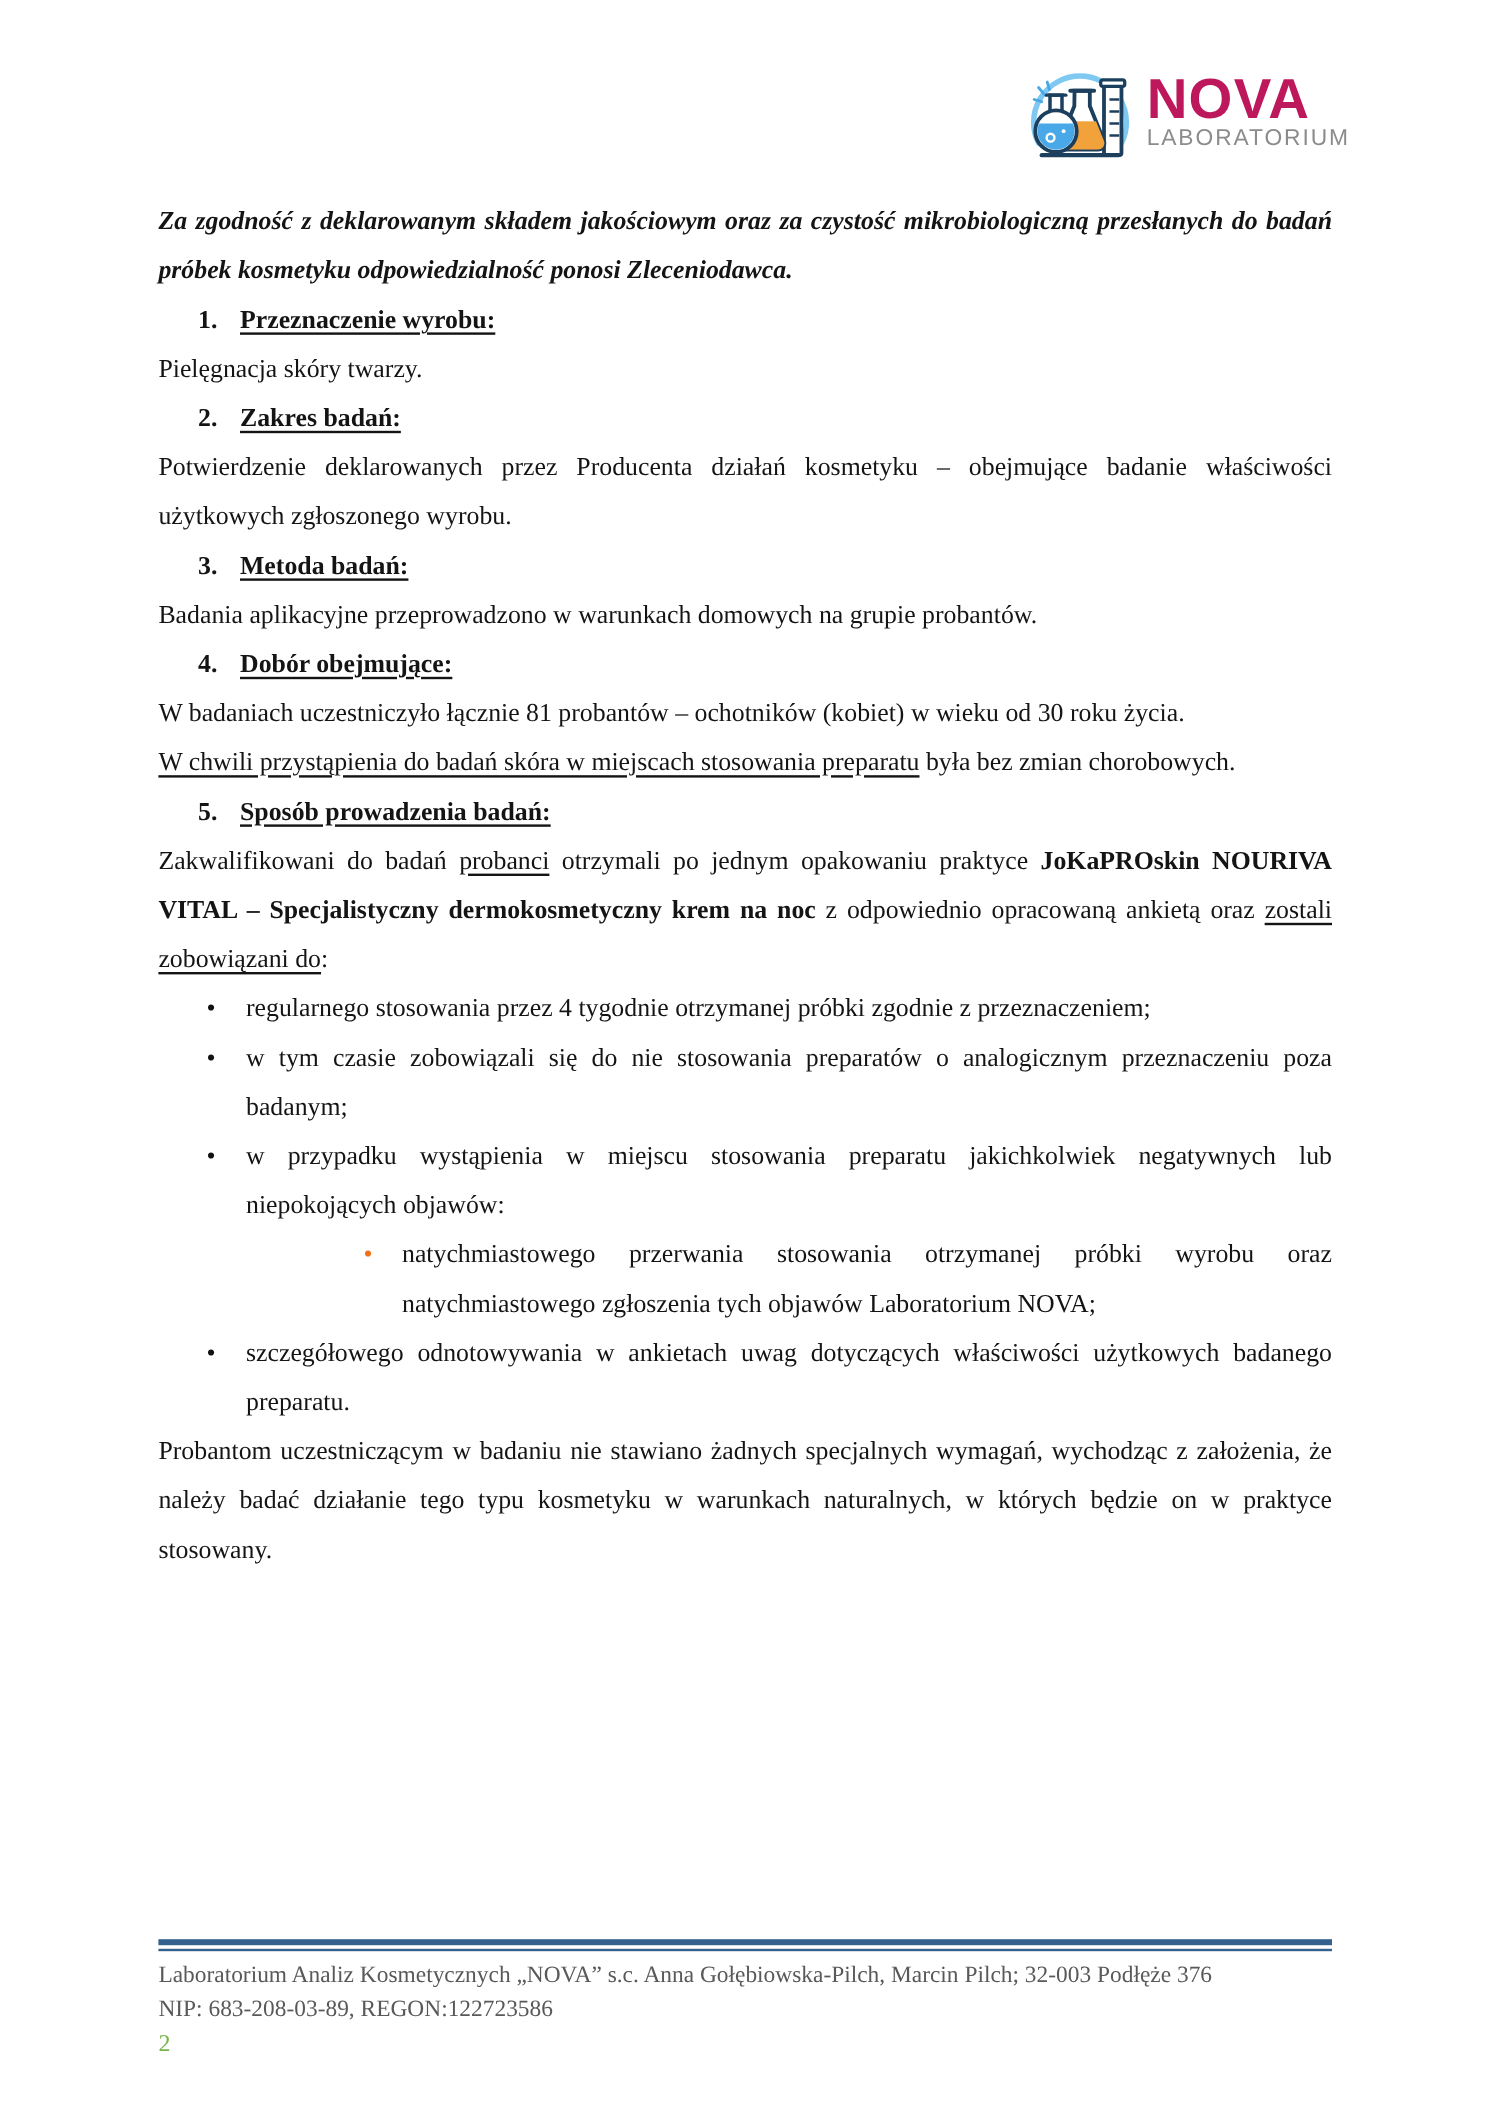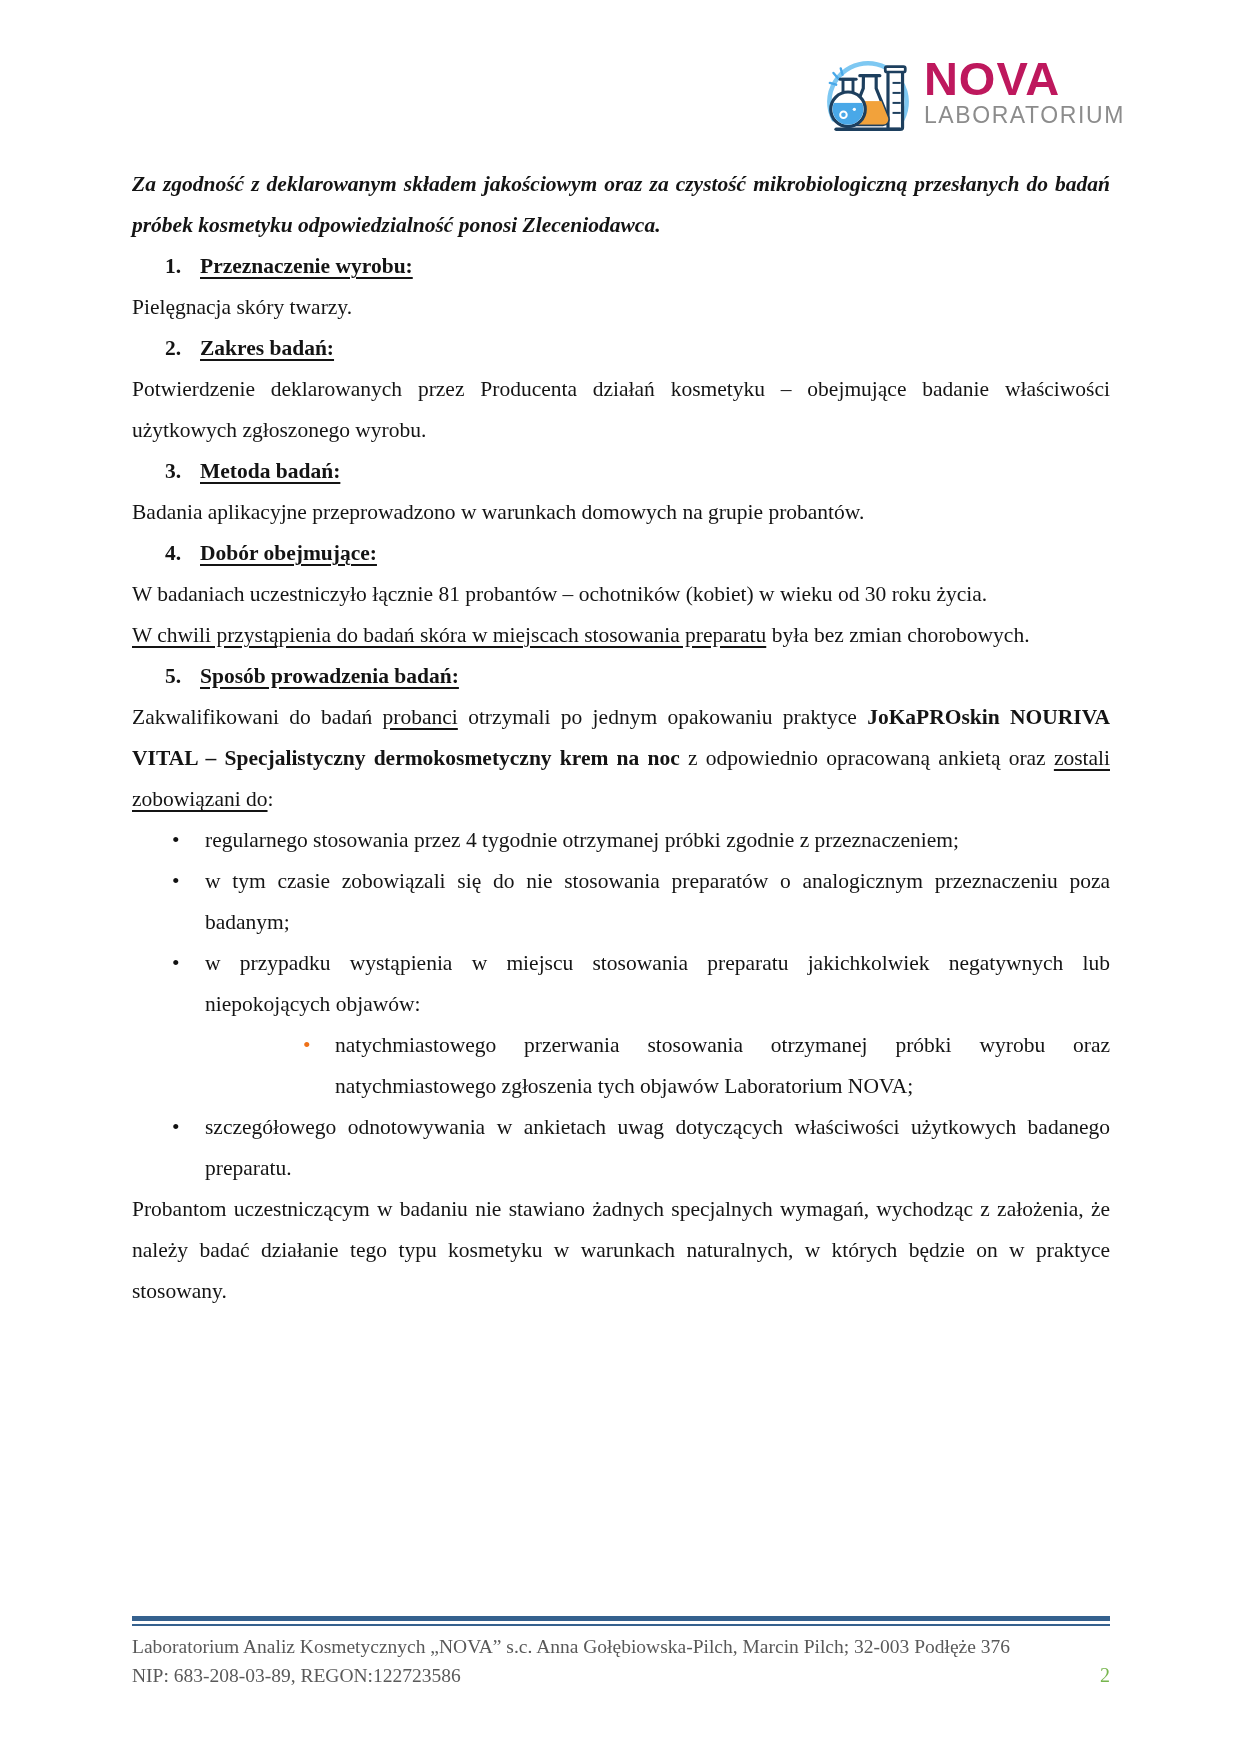--- a/index.html
+++ b/index.html
@@ -27,21 +27,21 @@
   .logo-icon { width: 100px; height: 92px; flex: none; }
   .logo-text { margin-left: 6px; font-family: "Liberation Sans", "DejaVu Sans", sans-serif; }
   .logo-title {
     font-size: 47px;
     font-weight: 700;
     letter-spacing: 1px;
     color: #be185d;
     line-height: 1.0;
   }
   .logo-subtitle {
-    font-size: 23px;
+    font-size: 19px;
     letter-spacing: 1.6px;
     color: #8c8c8c;
     line-height: 1.1;
     margin-top: 1px;
   }
   
   .content { padding: 8px 131px 0 132px; }
   .content p { line-height: 41px; text-align: justify; }
   .intro {}
   .disclaimer { margin-top: 16px; font-weight: 700; font-style: italic; }
@@ -63,21 +63,21 @@
   
   .footer { position: absolute; left: 132px; right: 131px; top: 1616px; }
   .rule-thick { border-top: 5px solid #35618e; }
   .rule-thin  { border-top: 2.5px solid #35618e; margin-top: 2.5px; }
   .footer-text {
     margin-top: 7px;
     color: #595959;
     font-size: 19.5px;
     line-height: 28px;
   }
-  .footer-row2 { display: flex; justify-content: space-between; align-items: baseline; }
+  .footer-row2 { display: flex; justify-content: space-between; align-items: baseline; flex-direction: column; }
   .page-num { color: #77b64e; font-size: 20px; }
 </style>
 </head>
 <body>
 
 <div class="page">
 
   <div class="header">
     <div class="logo">
       <svg class="logo-icon" viewBox="0 0 110 100" aria-hidden="true">

